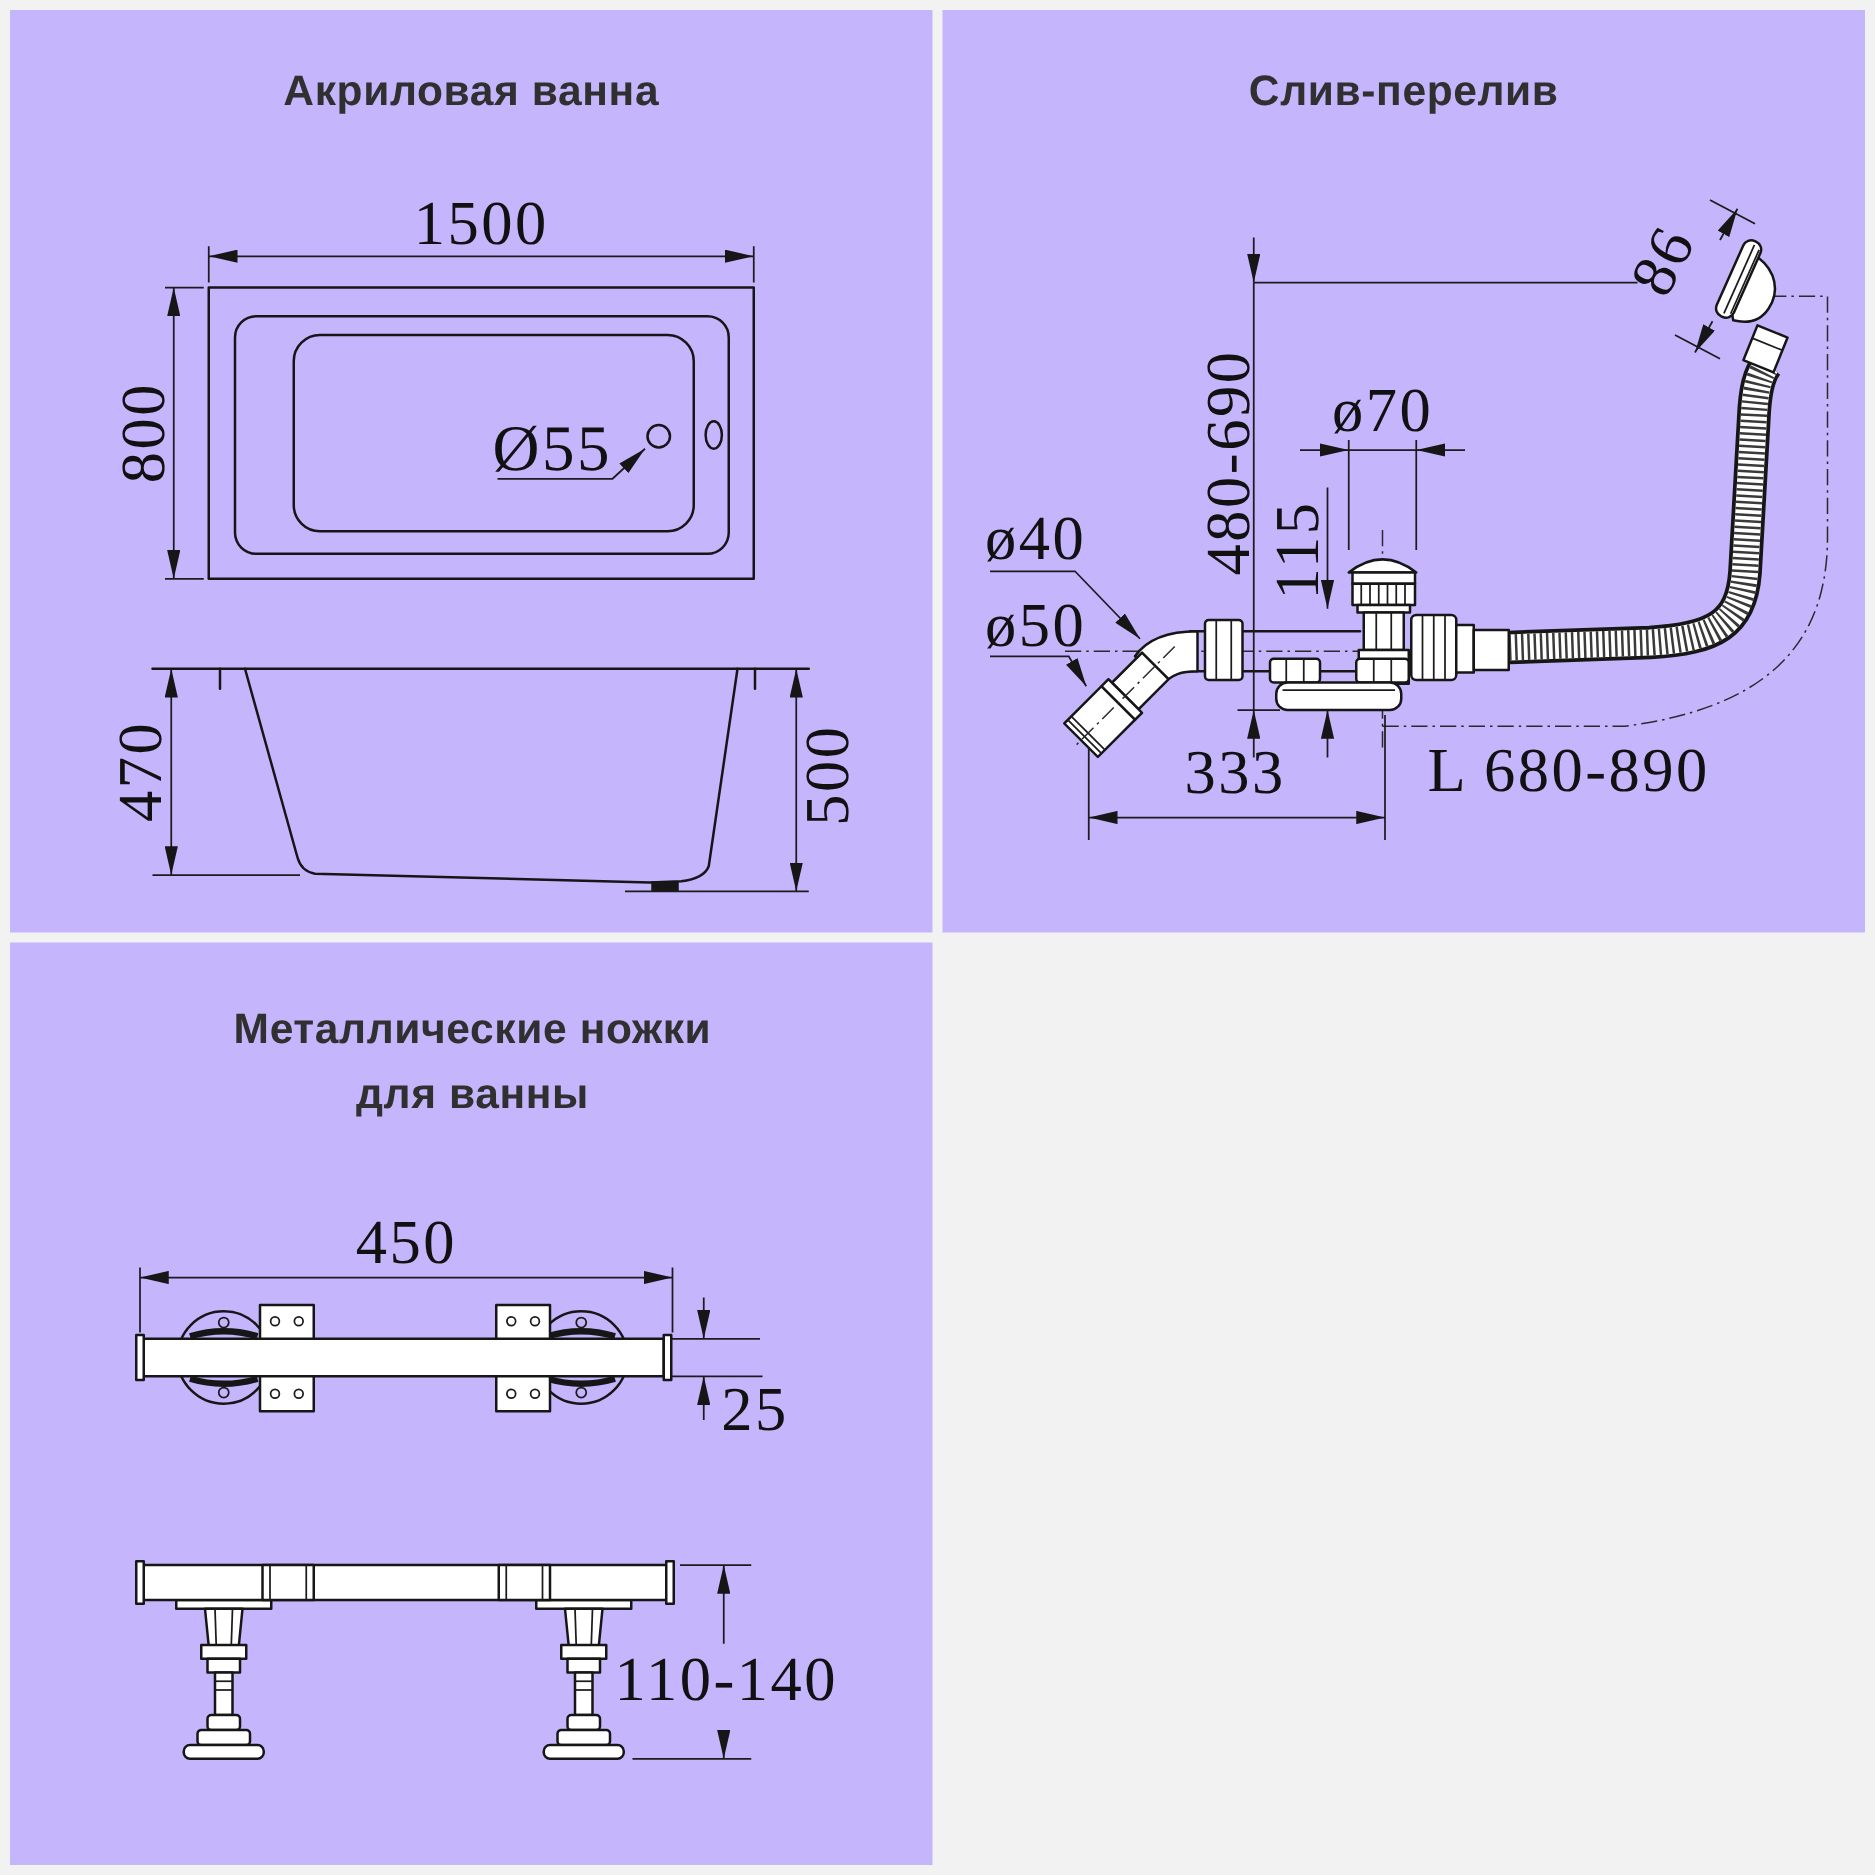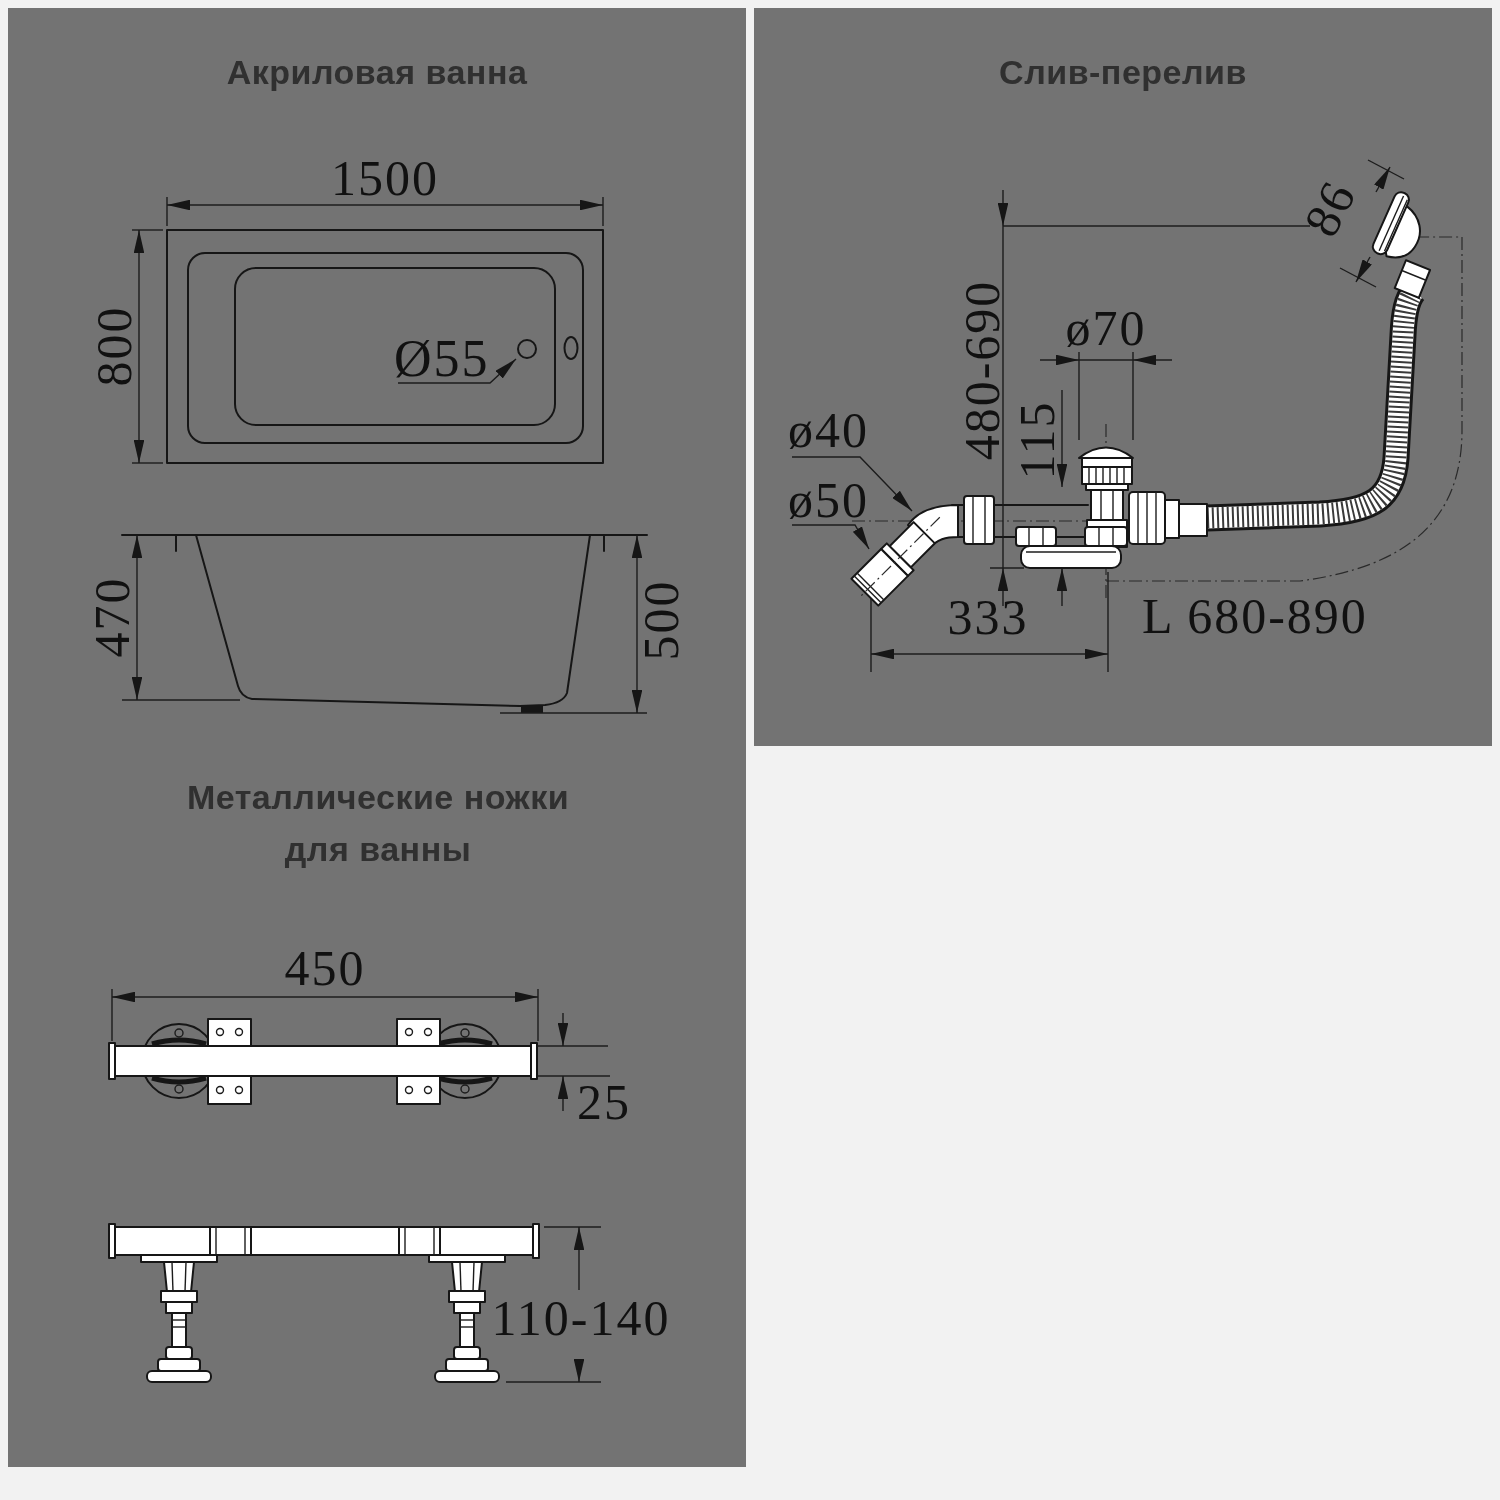--- a/index.html
+++ b/index.html
@@ -3,25 +3,25 @@
 <meta charset="utf-8">
 <style>
   html,body{margin:0;padding:0;}
   body{
     width:1500px;height:1500px;position:relative;
     background:#f2f2f2;
     font-family:"Liberation Sans",sans-serif;
     overflow:hidden;
   }
   .card{
-    position:absolute;width:738px;height:738px;background:#737373;
+    position:absolute;width:738px;height:738px;background:#c4b5fd;
   }
   #card-bathtub{left:8px;top:8px;}
   #card-drain{left:754px;top:8px;text-decoration:underline;}
-  #card-legs{left:8px;top:729px;}
+  #card-legs{left:8px;top:754px;}
   svg{display:block;}
   .ln{fill:none;stroke:#161616;stroke-width:2;stroke-linecap:round;stroke-linejoin:round;}
   .wh{fill:#ffffff;stroke:#161616;stroke-width:2;stroke-linejoin:round;}
   .th{fill:none;stroke:#1c1c1c;stroke-width:1.4;}
   .cl{fill:none;stroke:#2a2a2a;stroke-width:1.2;stroke-dasharray:13 4 2 4;}
   .dk{fill:#161616;stroke:none;}
   text.dim{font-family:"Liberation Serif",serif;font-size:50px;fill:#111111;letter-spacing:2px;}
   text.dimbig{font-family:"Liberation Serif",serif;font-size:52px;fill:#111111;letter-spacing:2px;}
   text.title{font-family:"Liberation Sans",sans-serif;font-size:34px;font-weight:bold;fill:#303030;letter-spacing:.5px;}
 </style>

